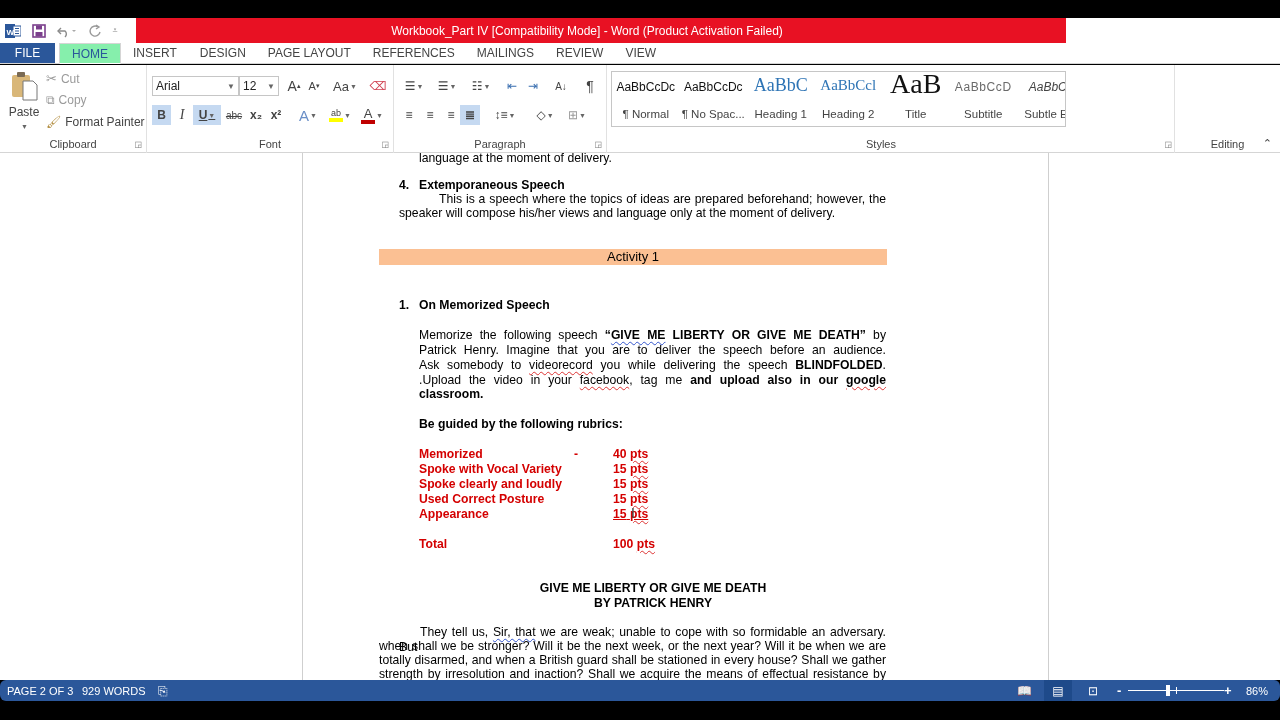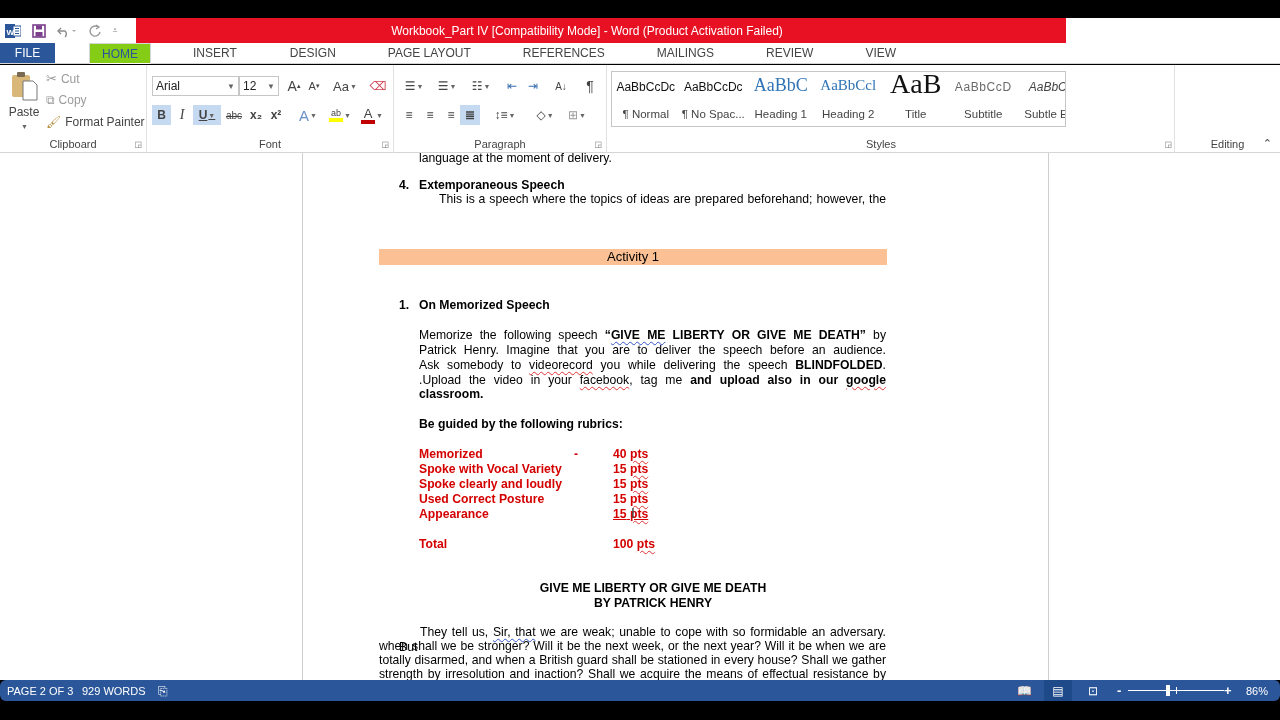--- a/index.html
+++ b/index.html
@@ -7,24 +7,24 @@
   #app { position: absolute; left: 0; top: 0; width: 1280px; height: 720px; background: #000; }
 
   
   #titlebar { position: absolute; left: 0; top: 18px; width: 1280px; height: 25px; background: #fff; }
   #qat { position: absolute; left: 0; top: 0; height: 25px; display: flex; align-items: center; gap: 0; }
   .qat-btn { width: 26px; height: 25px; display: flex; align-items: center; justify-content: center; font-size: 13px; color: #888; }
   #title-red { position: absolute; left: 136px; top: 0; width: 930px; height: 25px; background: #e81123; color: #fff; font-size: 12px; display: flex; align-items: center; justify-content: center; }
   #title-red span { transform: translateX(-14px); }
 
   
-  #tabs { position: absolute; left: 0; top: 43px; width: 1280px; height: 21px; background: #fff; border-bottom: 1px solid #d5d5d5; display: flex; align-items: stretch; gap: 30px; }
+  #tabs { position: absolute; left: 0; top: 43px; width: 1280px; height: 21px; background: #fff; border-bottom: 1px solid #d5d5d5; display: flex; align-items: stretch; }
   .tab { font-size: 12px; color: #444; padding: 0 11px; display: flex; align-items: center; }
   .tab.file { background: #2b579a; color: #fff; width: 55px; justify-content: center; padding: 0; }
-  .tab.active { color: #2b579a; border: 1px solid #d5d5d5; border-bottom: 1px solid #fff; background: #84cc16; margin-bottom: -1px; }
+  .tab.active { color: #2b579a; border: 1px solid #d5d5d5; border-bottom: 1px solid #fff; background: #86efac; margin-bottom: -1px; }
 
   
   #ribbon { position: absolute; left: 0; top: 65px; width: 1280px; height: 88px; background: #fff; border-bottom: 1px solid #d5d5d5; }
   .group { position: absolute; top: 0; height: 88px; border-right: 1px solid #e1e1e1; }
   .group-label { position: absolute; bottom: 3px; left: 0; right: 0; text-align: center; font-size: 11px; color: #444; }
   .launcher { position: absolute; bottom: 4px; right: 4px; font-size: 8px; color: #777; }
   .btn { position: absolute; font-size: 12px; color: #444; display: flex; align-items: center; gap: 4px; }
   .btn.dim { color: #9a9a9a; }
   .combo { position: absolute; height: 20px; border: 1px solid #c6c6c6; background: #fff; font-size: 12px; color: #222; display: flex; align-items: center; padding-left: 3px; }
   .combo .arrow { position: absolute; right: 3px; font-size: 8px; color: #666; }
@@ -310,20 +310,21 @@
   </div>
 
 
   <div id="docarea">
     <div id="page">
       <div class="doc" style="left:116px;top:8px">language at the moment of delivery.</div>
 
       <div class="doc b" style="left:96px;top:35px">4.</div>
       <div class="doc b" style="left:116px;top:35px">Extemporaneous Speech</div>
       <div class="doc just" style="left:136px;top:49px;width:447px">This is a speech where the topics of ideas are prepared beforehand; however, the</div>
+      <div class="doc" style="left:96px;top:63px">speaker will compose his/her views and language only at the moment of delivery.</div>
 
       <div id="activity-bar">
         <span>Activity 1</span>
       </div>
 
       <div class="doc b" style="left:96px;top:155px">1.</div>
       <div class="doc b" style="left:116px;top:155px">On Memorized Speech</div>
 
       <div class="doc just" style="left:116px;top:185px;width:467px">
         <span>Memorize the following speech </span><span class="b">“</span><span class="b squig-blue">GIVE  ME</span><span class="b"> LIBERTY OR GIVE ME DEATH”</span><span> by</span>

